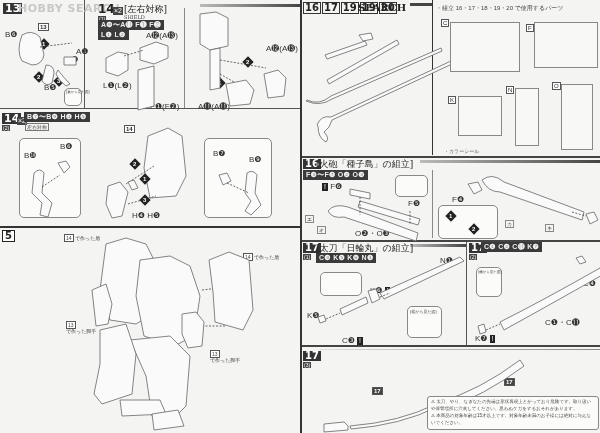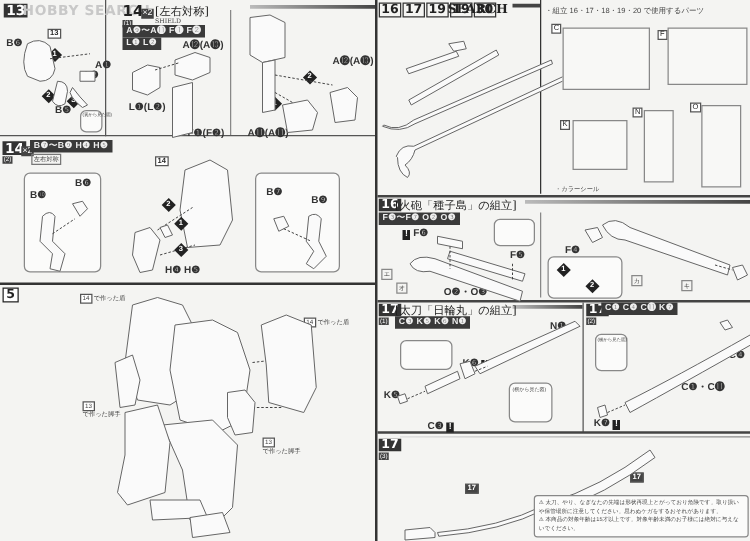--- a/index.html
+++ b/index.html
@@ -7,21 +7,21 @@
   body{position:relative;font-family:"Liberation Sans",sans-serif;color:#2a2a2a}
   .abs{position:absolute}
   .vline{position:absolute;width:1px;background:#555}
   .hline{position:absolute;height:1px;background:#555}
   .hthick{position:absolute;height:3px;background:#3a3a3a}
   .stepnum{position:absolute;font-family:"DejaVu Sans",sans-serif;font-weight:bold;color:#fff;background:#222;padding:0 2px;line-height:1;}
   .stepbig{position:absolute;font-family:"DejaVu Sans",sans-serif;font-weight:bold;color:#222;line-height:1}
   .subtag{position:absolute;font-size:5px;background:#444;color:#fff;padding:0 1px;line-height:6px}
   .partbar{position:absolute;background:#3a3a3a;color:#eee;font-size:7px;font-weight:bold;padding:1px 3px;line-height:8px;white-space:nowrap;letter-spacing:0.3px}
   .title-jp{position:absolute;font-family:"DejaVu Serif",serif;font-size:9px;color:#222;white-space:nowrap}
-  .label{position:absolute;font-size:8px;font-weight:bold;color:#333;white-space:nowrap}
+  .label{position:absolute;font-size:8px;font-weight:normal;color:#333;white-space:nowrap}
   .small{position:absolute;font-size:5px;color:#444;white-space:nowrap}
   .band{position:absolute;height:3px;background:linear-gradient(90deg,#bbb,#444)}
   svg{position:absolute;overflow:visible}
   .stroke{fill:#fafafa;stroke:#666;stroke-width:0.8}
   .dash{fill:none;stroke:#444;stroke-width:0.8;stroke-dasharray:2 1.5}
   .callout{position:absolute;border:1px solid #888;border-radius:5px;background:#fbfbfa}
   .numcirc{position:absolute;width:8px;height:8px;background:#222;color:#fff;font-size:6px;font-weight:bold;text-align:center;line-height:8px;transform:rotate(45deg)}
   .numcirc span{display:inline-block;transform:rotate(-45deg)}
   .warn{position:absolute;border:1px solid #888;border-radius:3px;background:#fbfbfa;font-size:4.5px;line-height:7px;padding:1px 3px;color:#444}
   .excl{display:inline-block;background:#222;color:#fff;font-size:7px;padding:0 2px;margin-left:2px;line-height:8px}
@@ -256,21 +256,21 @@
 </section>
 
 <section>
   <div class="stepnum" style="left:469px;top:243px;font-size:10px;background:#333">17</div>
   <div class="subtag" style="left:469px;top:254px">(2)</div>
   <div class="partbar" style="left:481px;top:242px">C❶ C❹ C⓫ K❼</div>
   <div class="callout" style="left:476px;top:267px;width:26px;height:30px">
     <div class="small" style="left:1px;top:2px;font-size:3.5px">(横から見た図)</div>
   </div>
   <div class="label" style="left:583px;top:279px">C❹</div>
-  <div class="label" style="left:545px;top:304px">C❶・C⓫</div>
+  <div class="label" style="left:545px;top:317px">C❶・C⓫</div>
   <div class="label" style="left:475px;top:334px"><span>K❼</span><span class="excl">!</span></div>
   <svg width="130" height="100" style="left:470px;top:252px">
     <path class="stroke" d="M30 70 q40 -20 100 -54 l4 6 q-60 34 -100 56z"></path>
     <path class="stroke" d="M106 6 l6 -2 l4 6 l-6 2z"></path>
     <path class="stroke" d="M8 74 l6 -2 l2 8 l-6 2z"></path>
     <path class="dash" d="M16 78 L30 72"></path>
   </svg>
 </section>
 
 <section>

